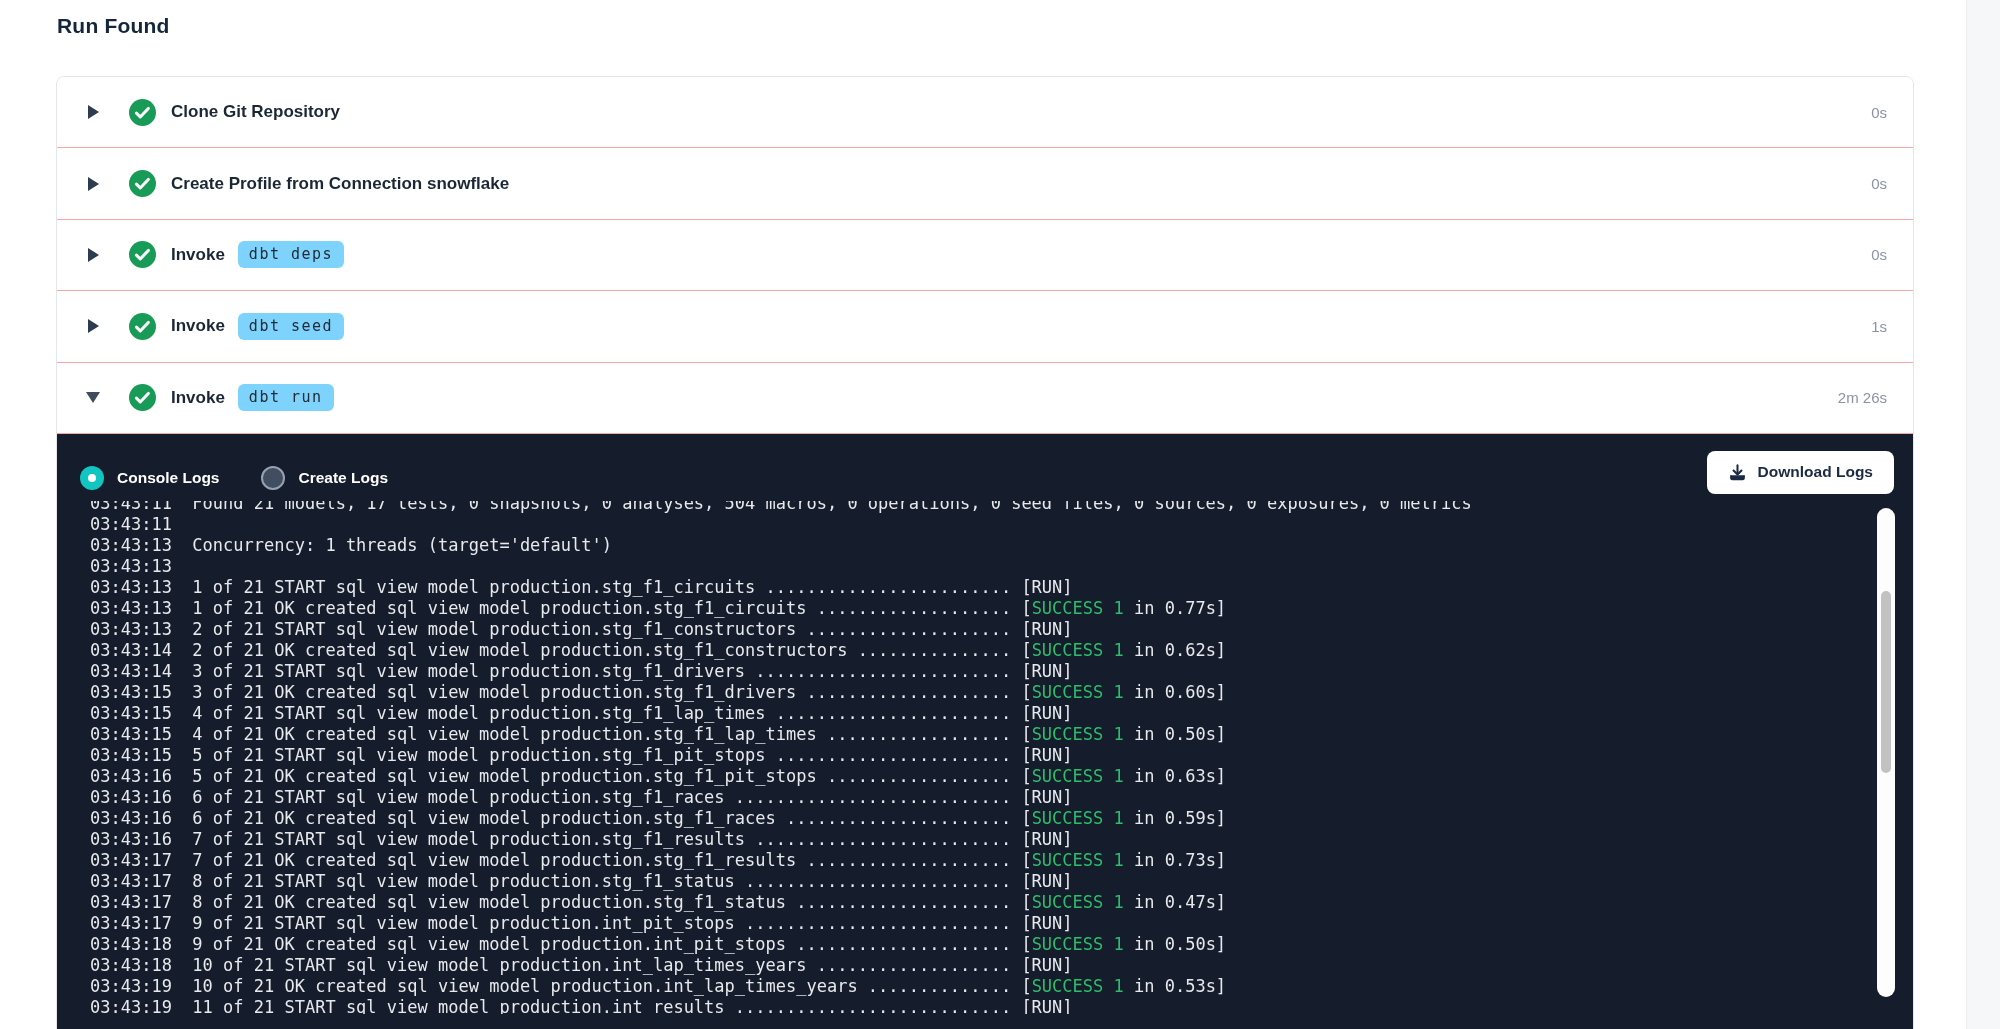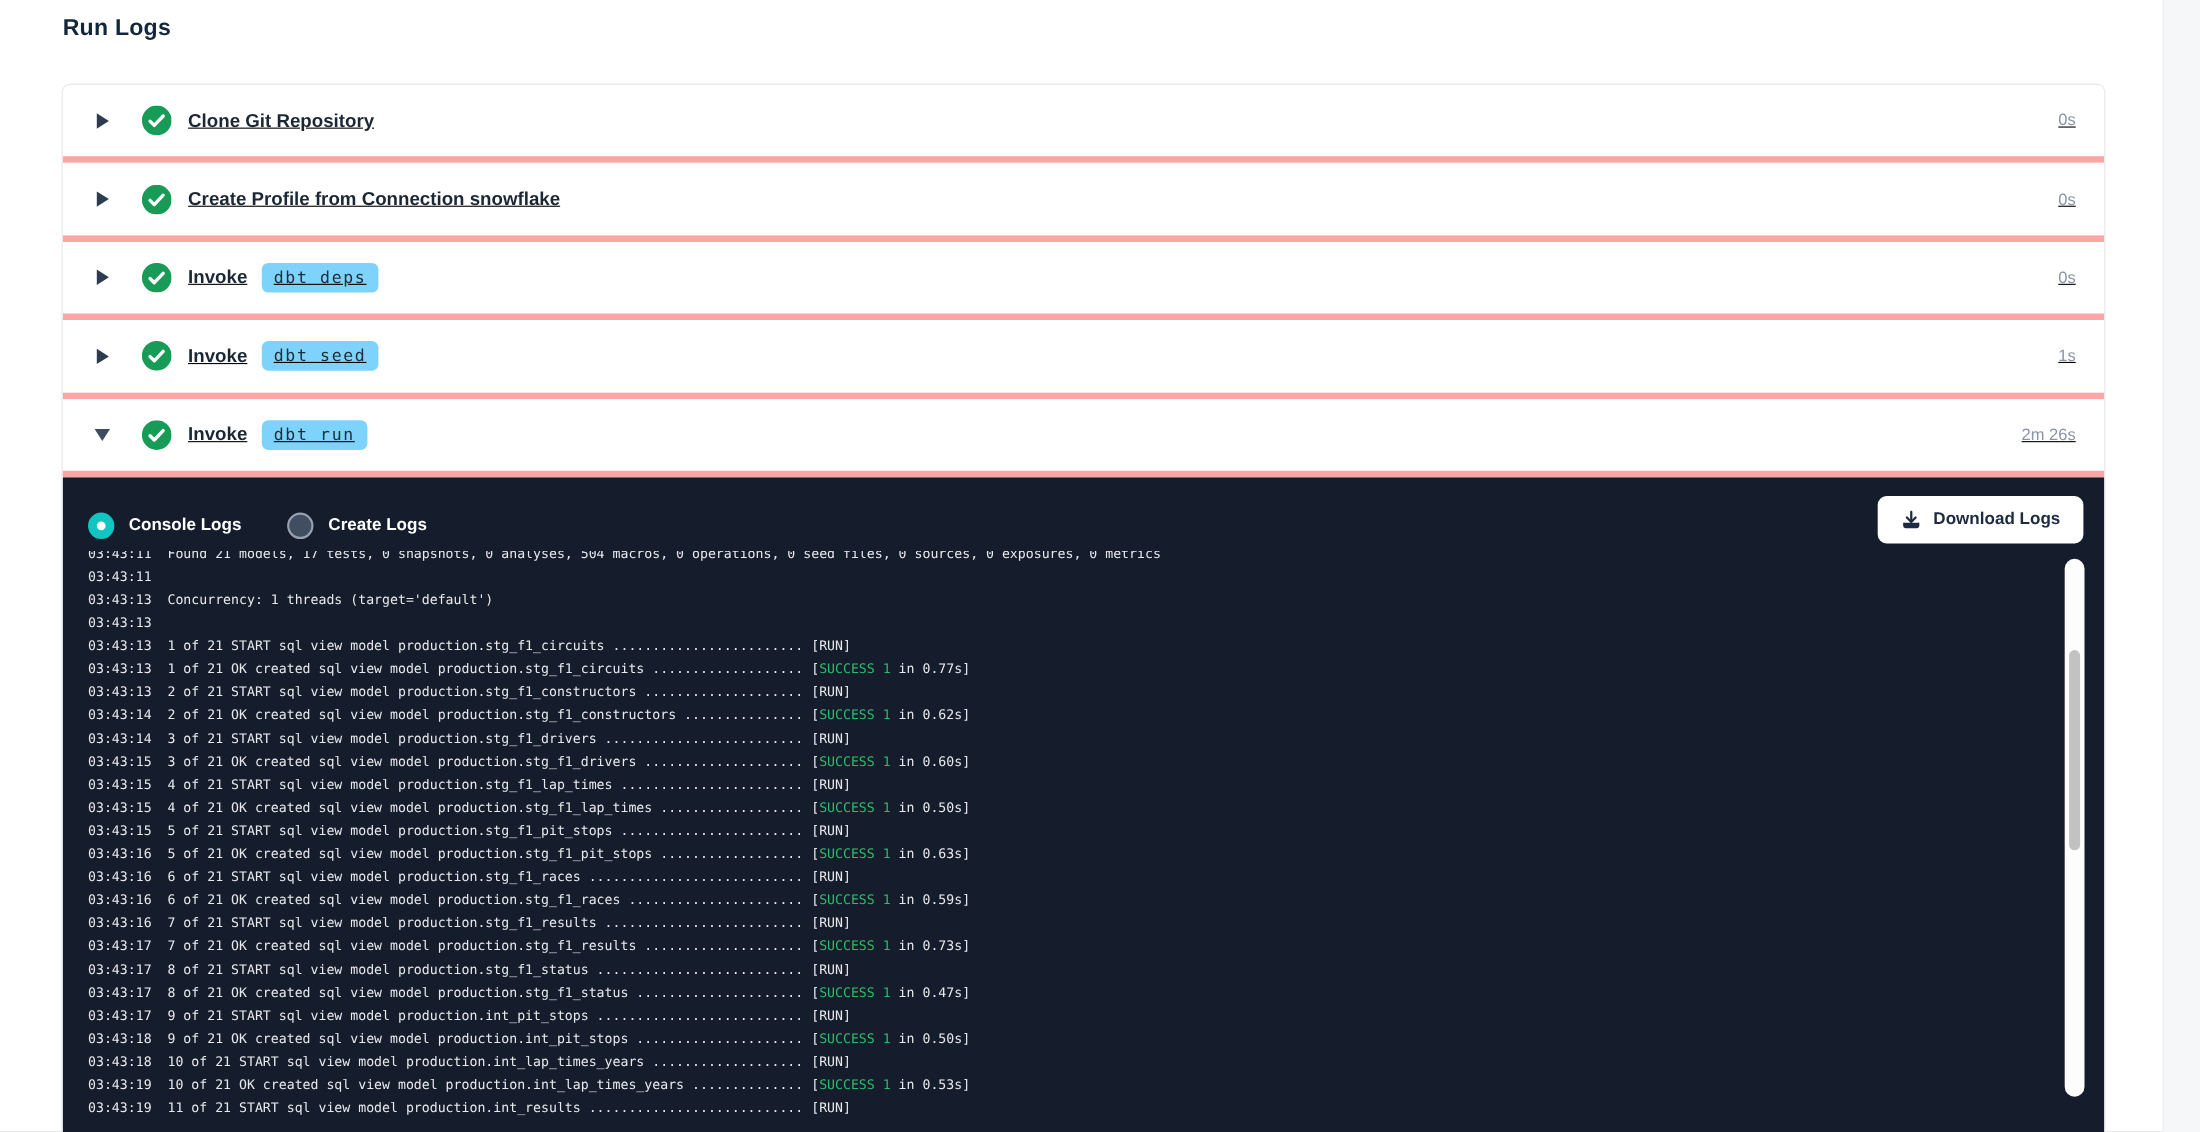--- a/index.html
+++ b/index.html
@@ -11,23 +11,22 @@
     position:absolute;left:57px;top:14px;margin:0;
     font-size:21px;font-weight:700;color:#14273a;letter-spacing:.2px;
   }
   .card{
     position:absolute;left:56px;top:76px;width:1858px;height:1100px;
     box-sizing:border-box;border:1px solid #e3e6ea;border-radius:8px;
     background:#fff;overflow:hidden;
   }
   .step{
     height:71.4px;display:flex;align-items:center;
-    border-bottom:6px solid #fca5a5;padding:0 26px 0 28px;box-sizing:border-box;
+    border-bottom:1px solid #fca5a5;padding:0 26px 0 28px;box-sizing:border-box;
     background:#fff;
-    text-decoration:underline;
   }
   .caretbox{width:16px;display:flex;justify-content:center;margin-right:28px;flex:0 0 16px;}
   .caret{width:0;height:0;display:block;}
   .caret.right{border-left:11px solid #2d3c4e;border-top:7px solid transparent;border-bottom:7px solid transparent;}
   .caret.down{border-top:11px solid #3e4c5e;border-left:7px solid transparent;border-right:7px solid transparent;}
   .check{margin-right:15px;display:flex;flex:0 0 auto;}
   .check svg{display:block;}
   .slabel{font-size:17px;font-weight:700;color:#1b2735;}
   .chip{
     margin-left:13px;background:#7dd3fc;border-radius:6px;padding:4px 11px 5px;
@@ -44,33 +43,33 @@
   .radio.off{background:#414d61;border:2.5px solid #97a1b1;}
   .tlabel{color:#ffffff;font-size:15.5px;font-weight:700;}
   .dl{
     position:absolute;right:19px;top:17px;height:43px;padding:0 21px;
     background:#ffffff;border:none;border-radius:8px;display:flex;align-items:center;gap:11px;
     font-family:"Liberation Sans",sans-serif;font-size:15.5px;font-weight:700;color:#1c2a42;cursor:pointer;
   }
   .dl svg{display:block;}
   .logwrap{position:relative;height:513px;overflow:hidden;}
   #log{
-    margin:-8px 0 0;padding:0 0 0 23px;
-    font-family:"DejaVu Sans Mono",monospace;font-size:12px;line-height:21px;color:#e7e9ec;
+    margin:-8px 10px 0;padding:0 0 0 23px;
+    font-family:"DejaVu Sans Mono",monospace;font-size:17px;line-height:21px;color:#e7e9ec;
   }
   .logline{white-space:pre;}
   .grn{color:#2ebd6b;}
   .sbtrack{position:absolute;top:7px;right:18px;width:18px;height:489px;background:#fdfdfd;border-radius:9px;}
   .sbthumb{position:absolute;left:4px;top:83px;width:10px;height:182px;background:#c2c2c2;border-radius:5px;cursor:pointer;}
   .right-gutter{position:absolute;left:1966px;top:0;width:34px;height:1029px;background:#f6f7f9;border-left:1px solid #ebedef;}
 </style>
 </head>
 <body>
 
-<h1 class="page-title">Run Logs</h1>
+<h1 class="page-title">Run Found</h1>
 
 <div class="card">
   <div id="steps">
       <div class="step">
         <span class="caretbox">
           <span class="caret right"></span>
         </span>
         <span class="check">
           <svg width="27" height="27" viewBox="0 0 24 24">
             <circle cx="12" cy="12" r="12" fill="#189b56"></circle>

